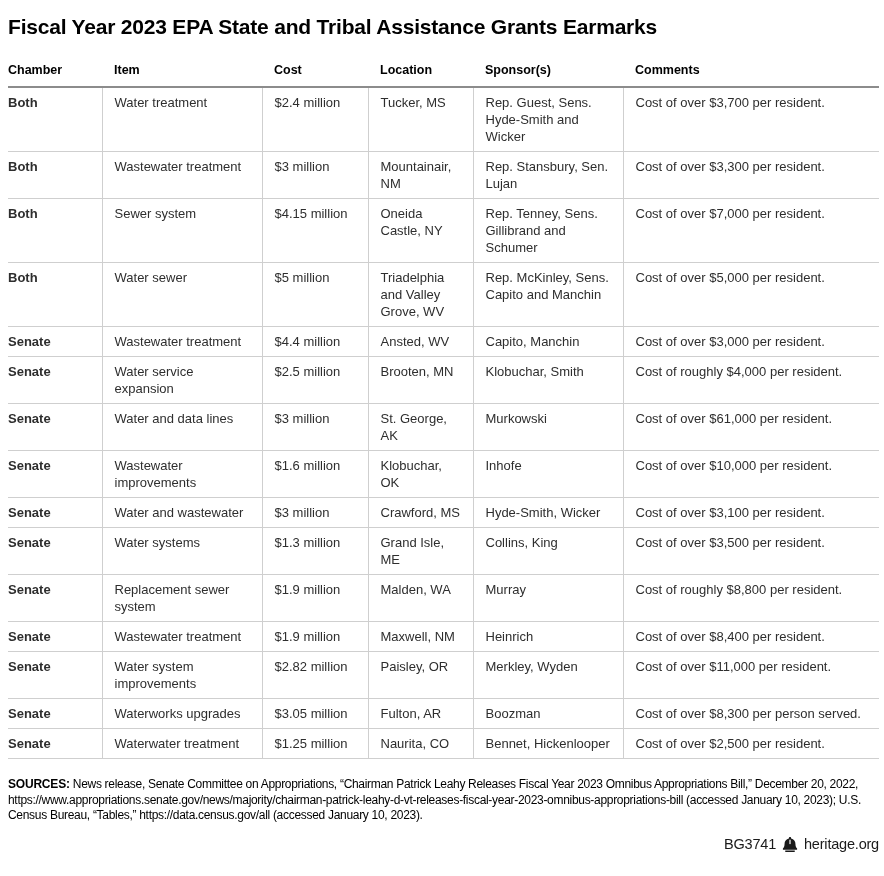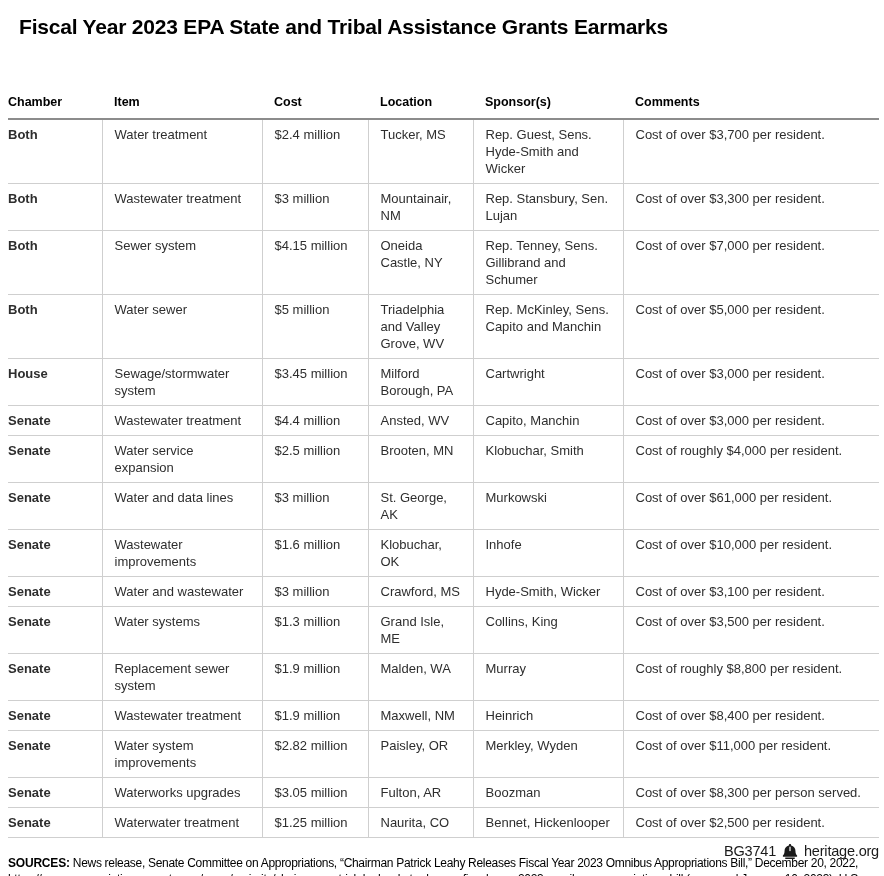--- a/index.html
+++ b/index.html
@@ -16,29 +16,29 @@
   .table-label {
     font-size:11px;
     letter-spacing:0.6px;
     color:#737373;
     margin:1px 0 0 0;
   }
   .page-title {
     font-size:21px;
     font-weight:bold;
     color:#000;
-    margin:13px 0 0 11px;
+    margin:13px 0 0 0;
     letter-spacing:-0.2px;
   }
 
   table.earmarks {
     border-collapse:collapse;
     table-layout:fixed;
     width:871px;
-    margin-top:52px;
+    margin-top:20px;
   }
   table.earmarks th {
     font-size:12.5px;
     font-weight:bold;
     color:#000;
     text-align:left;
     vertical-align:bottom;
     padding:4px 6px 9px 12px;
     border-bottom:2px solid #8c8c8c;
   }
@@ -61,21 +61,21 @@
     font-size:12px;
     line-height:15.5px;
     letter-spacing:-0.3px;
     color:#000;
   }
   .sources b { letter-spacing:-0.2px; }
 
   .footer-line {
     position:absolute;
     right:5px;
-    bottom:17px;
+    bottom:24px;
     font-size:14.5px;
     color:#1a1a1a;
     display:flex;
     align-items:center;
     gap:6px;
     letter-spacing:-0.2px;
   }
   .bell { display:inline-block; width:16px; height:15px; }
   .bell svg { display:block; }
 </style>
@@ -133,28 +133,20 @@
         </tr>
         <tr>
           <td>Both</td>
           <td>Water sewer</td>
           <td>$5 million</td>
           <td>Triadelphia and Valley Grove, WV</td>
           <td>Rep. McKinley, Sens. Capito and Manchin</td>
           <td>Cost of over $5,000 per resident.</td>
         </tr>
         <tr>
-          <td>House</td>
-          <td>Sewage/stormwater system</td>
-          <td>$3.45 million</td>
-          <td>Milford Borough, PA</td>
-          <td>Cartwright</td>
-          <td>Cost of over $3,000 per resident.</td>
-        </tr>
-        <tr>
           <td>Senate</td>
           <td>Wastewater treatment</td>
           <td>$4.4 million</td>
           <td>Ansted, WV</td>
           <td>Capito, Manchin</td>
           <td>Cost of over $3,000 per resident.</td>
         </tr>
         <tr>
           <td>Senate</td>
           <td>Water service expansion</td>

